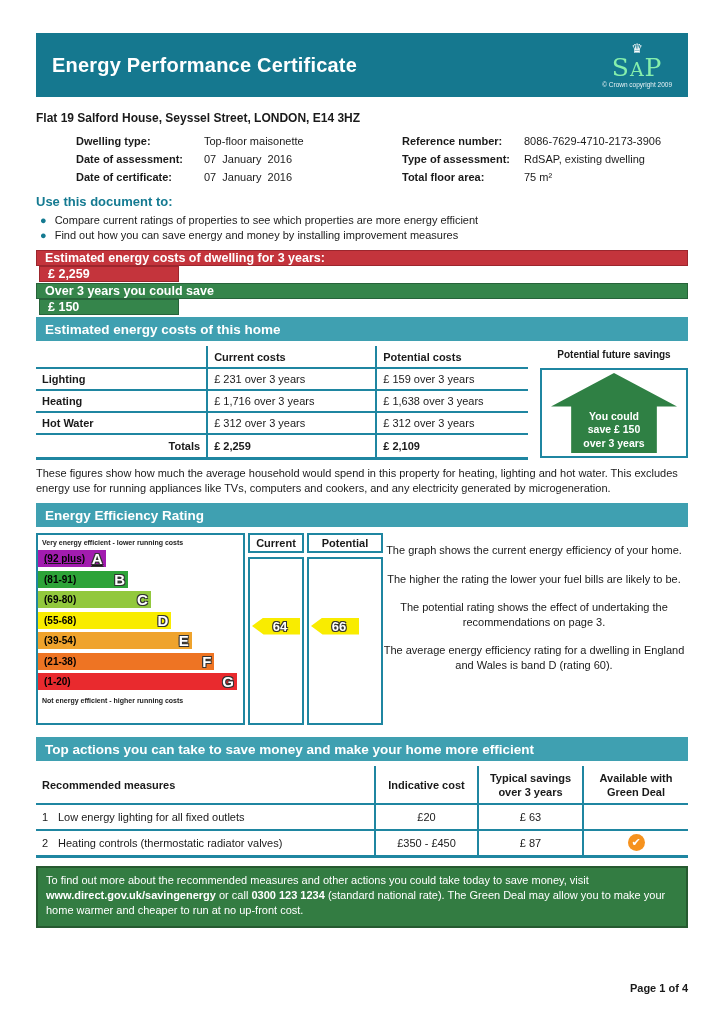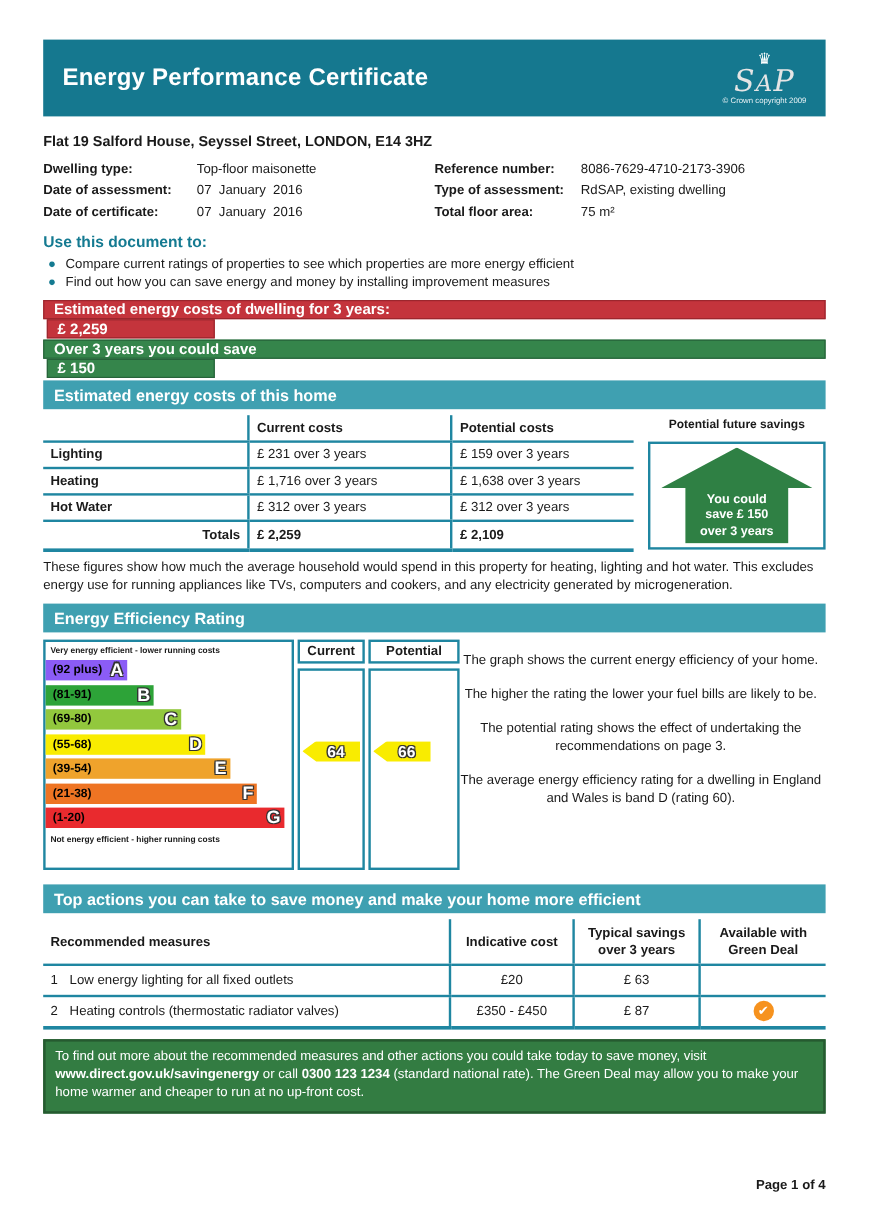--- a/index.html
+++ b/index.html
@@ -5,30 +5,30 @@
   * { margin:0; padding:0; box-sizing:border-box; }
   html,body { background:#fff; }
   body { font-family:"Liberation Sans", sans-serif; color:#1a1a1a; }
   .page { position:relative; width:724px; height:1024px; background:#fff; padding:33px 36px 0 36px; overflow:hidden; }
 
   
   .banner { height:64px; background:var(--teal_dark); color:#fff; display:flex; align-items:center; justify-content:space-between; padding:0 10px 0 16px; }
   .banner h1 { font-size:20px; font-weight:bold; letter-spacing:.2px; }
   .sap { text-align:center; line-height:1; padding-right:6px; }
   .sap .crown { display:block; font-size:13px; height:13px; color:#fff; }
-  .sap .letters { font-family:"DejaVu Serif", serif; font-size:25px; color:#e5e5e5; letter-spacing:1px;font-style:italic; }
+  .sap .letters { font-family:"DejaVu Serif", serif; font-size:25px; color:#86efac; letter-spacing:1px; }
   .sap .letters .mid { font-size:19px; }
   .sap .copy { font-size:6.5px; color:#e8f2f5; margin-top:2px; }
 
   .address { margin-top:14px; font-size:12px; font-weight:bold; }
 
   
   .details { margin-top:7px; display:flex; font-size:11px; line-height:18px; }
   .details .col { width:50%; }
-  .drow { display:flex; }
+  .drow { display:flex;margin-left:40px; }
   .drow .lbl { font-weight:bold; width:128px; }
   .details .col.right .lbl { width:122px; }
   .drow .val { white-space:pre;text-align:right; }
 
   .use-head { margin-top:8px; color:var(--teal_text); font-weight:bold; font-size:13px; }
   .bullets { margin-top:4px; font-size:11px; }
   .bullet { display:flex; align-items:flex-start; line-height:15px; }
   .bullet .dot { color:var(--teal_text); font-size:11px; margin:0 8px 0 4px; }
 
   
@@ -209,21 +209,21 @@
   </div>
 
   <div class="footnote">These figures show how much the average household would spend in this property for heating, lighting and hot water. This excludes energy use for running appliances like TVs, computers and cookers, and any electricity generated by microgeneration.</div>
 
   <div class="section-head">Energy Efficiency Rating</div>
 
   <div class="chart-wrap">
     <div class="chart-left">
       <div class="chart-label">Very energy efficient - lower running costs</div>
       <div class="band-stack">
-        <div class="band" style="width: 33%; background: #8b5cf6;">
+        <div class="band" style="width: 33%; background: #a21caf; text-decoration: underline;">
             <span class="range">(92 plus)</span>
             <span class="letter">A</span>
           </div>
         <div class="band" style="width: 44%; background: rgb(45, 163, 56);">
             <span class="range">(81-91)</span>
             <span class="letter">B</span>
           </div>
         <div class="band" style="width: 55%; background: rgb(146, 200, 61);">
             <span class="range">(69-80)</span>
             <span class="letter">C</span>

